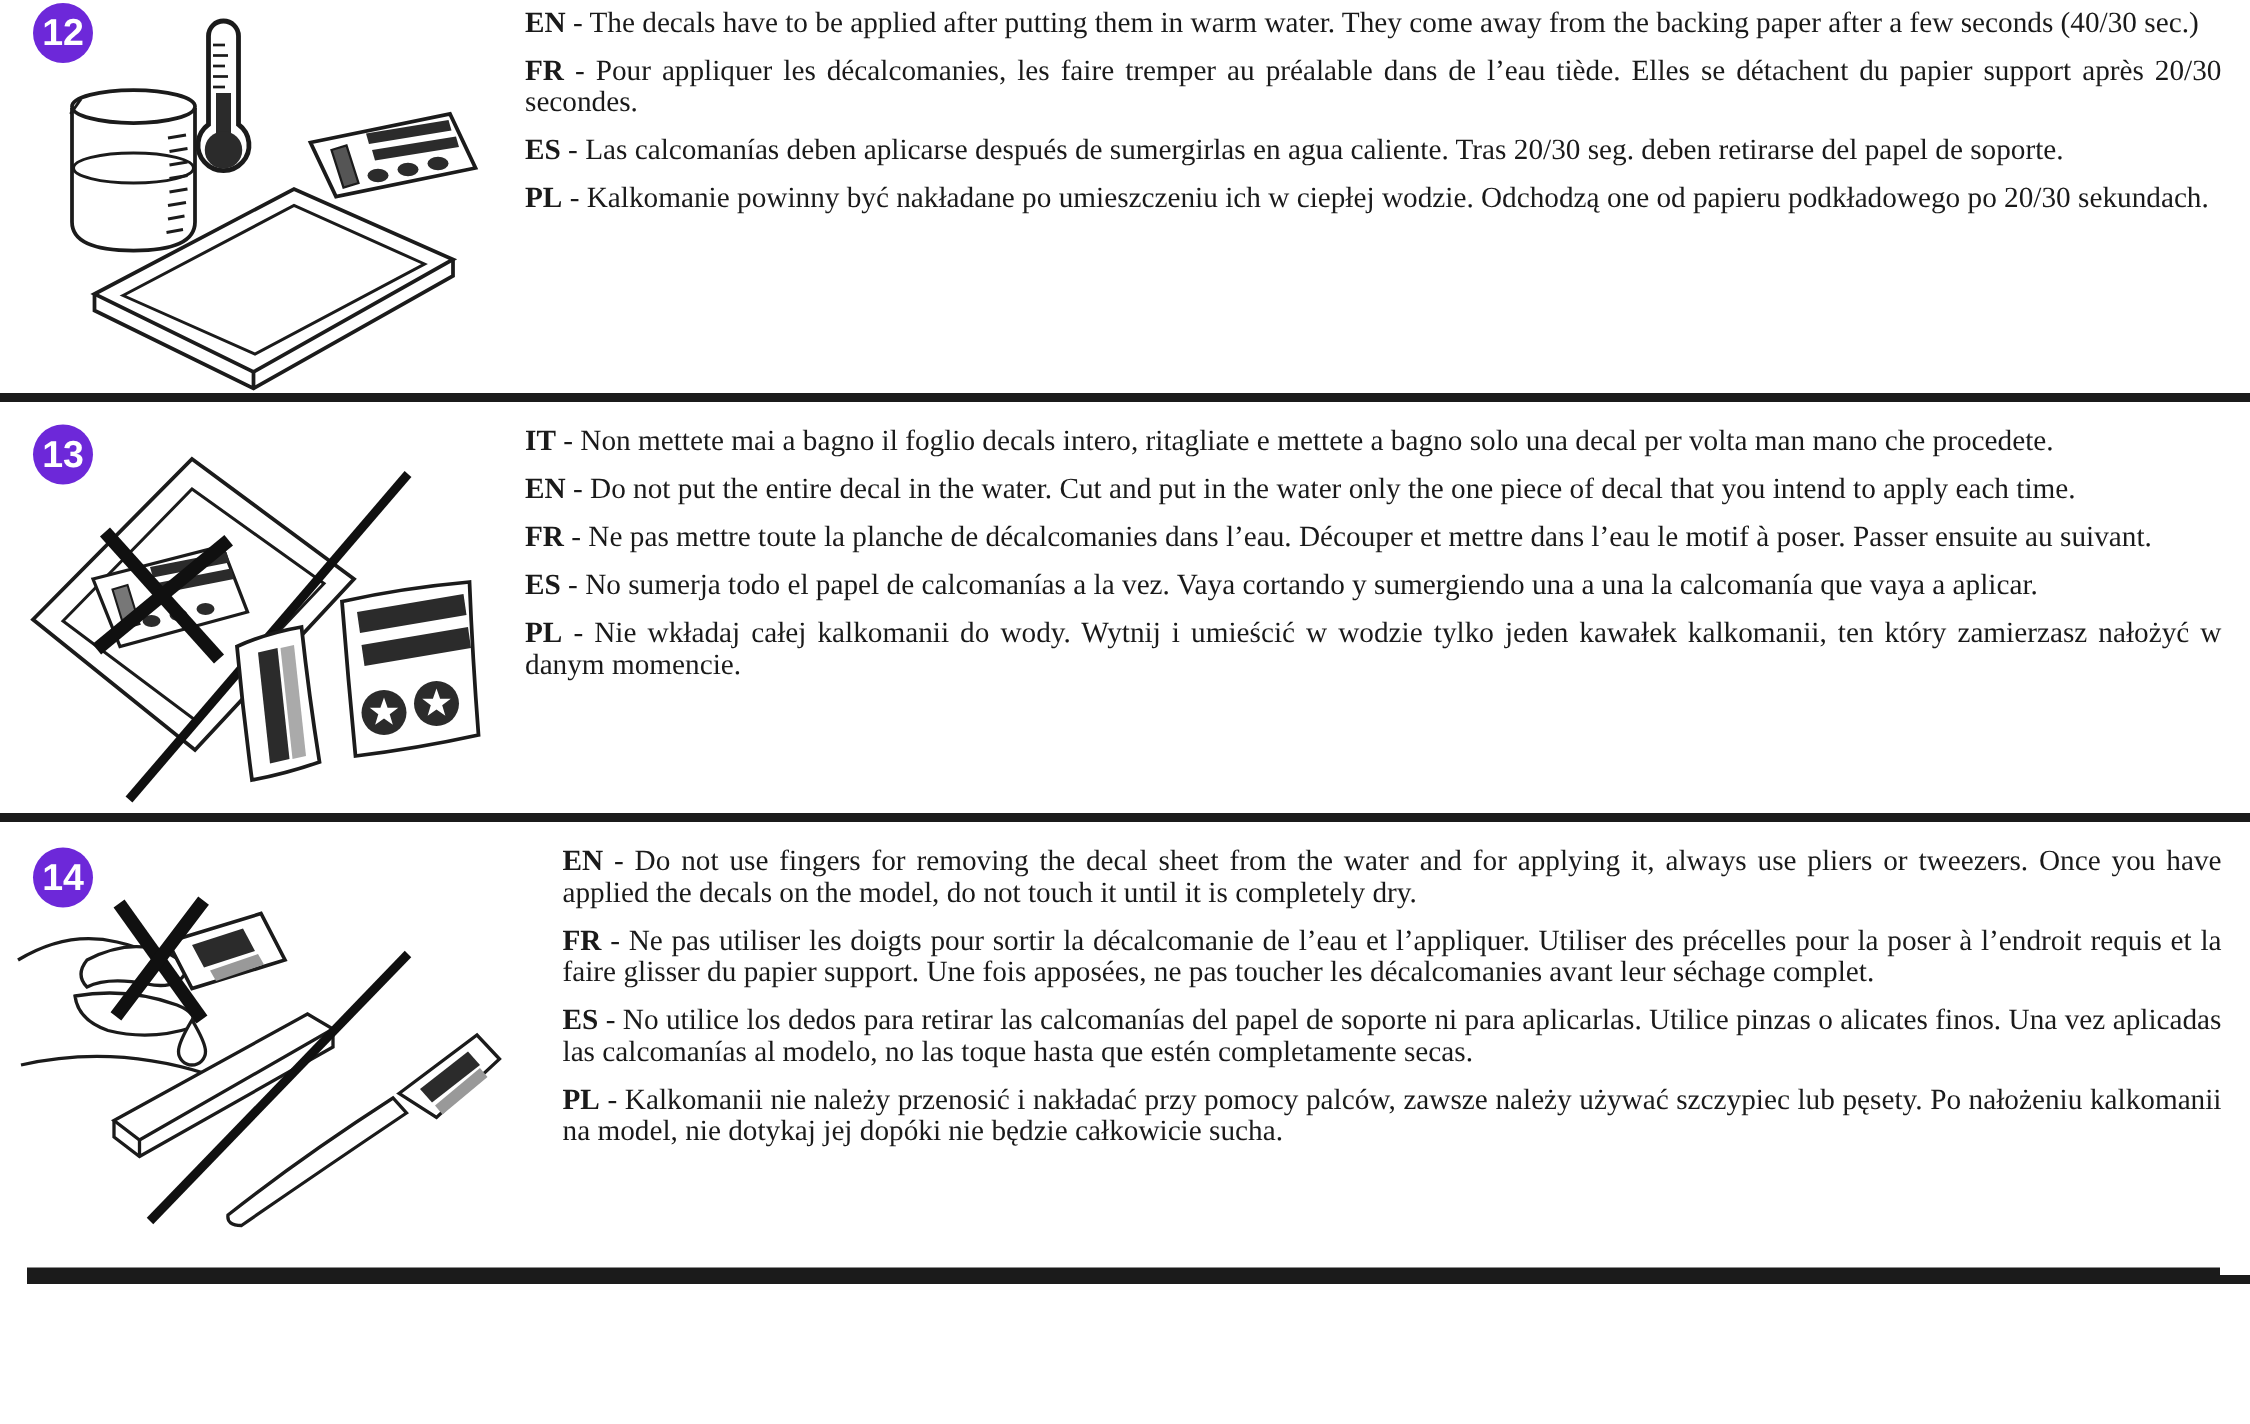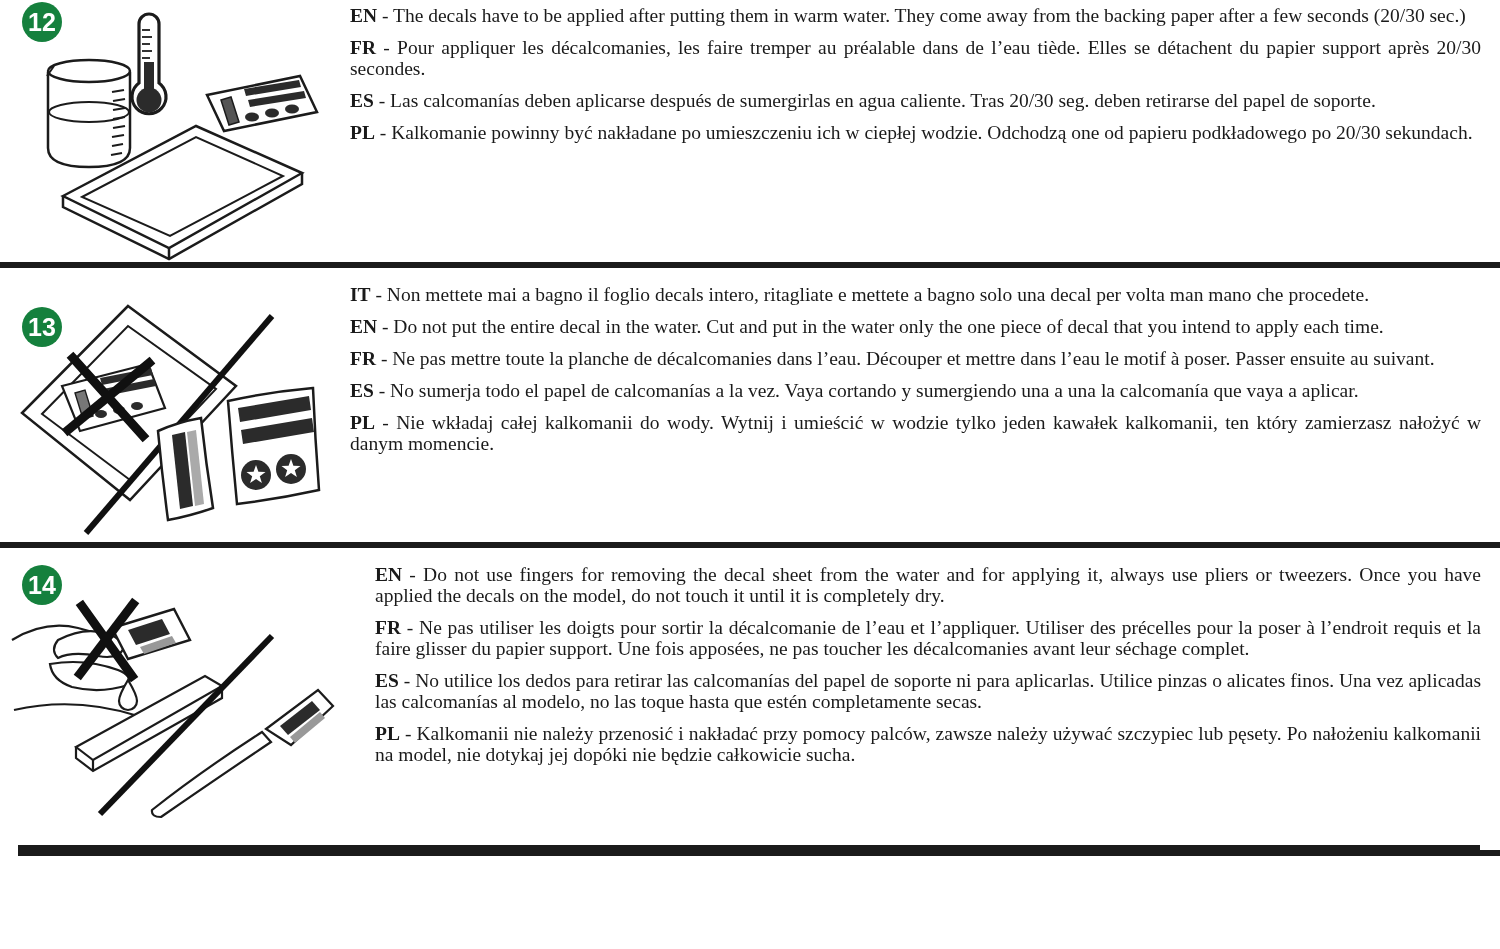--- a/index.html
+++ b/index.html
@@ -10,25 +10,25 @@
   }
   .sheet { width:1500px; height:949px; position:relative; background:#fff; }
   .section { display:flex; width:100%; }
   .sec-12 { height:262px; }
   .sec-13 { height:274px; }
   .sec-14 { height:297px;gap:25px; }
   .divider { height:6px; width:100%; background:#1b1b1b; }
   .illus { width:350px; flex:0 0 350px; position:relative; }
   .badge {
     position:absolute; left:22px; width:40px; height:40px; border-radius:50%;
-    background:#15803d; color:#fff; display:flex; align-items:center; justify-content:center;
+    background:#6d28d9; color:#fff; display:flex; align-items:center; justify-content:center;
     font-family:"Liberation Sans", sans-serif; font-weight:bold; font-size:25px; z-index:2;
   }
   .sec-12 .badge { top:2px; }
-  .sec-13 .badge { top:15px;margin-top:24px; }
+  .sec-13 .badge { top:15px; }
   .sec-14 .badge { top:17px; }
   .illus svg { position:absolute; left:0; top:0; }
   .texts { flex:1 1 auto; padding:5px 19px 0 0; }
   .sec-13 .texts, .sec-14 .texts { padding-top:16px; }
   .para {
     font-size:19.5px; line-height:21px; text-align:justify; margin:0 0 11px 0;
     color:#1a1a1a;
   }
   .para b { font-weight:bold; }
   .footer-rule { height:5px; background:#1b1b1b; margin-left:18px; width:1462px; }
@@ -89,21 +89,21 @@
         </g>
 
         <g>
           <polygon points="63,196 196,126 302,173 169,248" fill="#fff" stroke="#1b1b1b" stroke-width="2.5"></polygon>
           <polygon points="82,197 196,137 283,176 170,236" fill="#fff" stroke="#1b1b1b" stroke-width="2"></polygon>
           <path class="ln" stroke-width="2.5" d="M63,196 L63,207 L169,259 L302,184 L302,173 M169,248 L169,259"></path>
         </g>
       </svg>
     </div>
     <div class="texts">
-      <p class="para"><b>EN</b><span> - The decals have to be applied after putting them in warm water. They come away from the backing paper after a few seconds (20/30 sec.)</span></p>
+      <p class="para"><b>EN</b><span> - The decals have to be applied after putting them in warm water. They come away from the backing paper after a few seconds (40/30 sec.)</span></p>
       <p class="para"><b>FR</b><span> - Pour appliquer les décalcomanies, les faire tremper au préalable dans de l’eau tiède. Elles se détachent du papier support après 20/30 secondes.</span></p>
       <p class="para"><b>ES</b><span> - Las calcomanías deben aplicarse después de sumergirlas en agua caliente. Tras 20/30 seg. deben retirarse del papel de soporte.</span></p>
       <p class="para"><b>PL</b><span> - Kalkomanie powinny być nakładane po umieszczeniu ich w ciepłej wodzie. Odchodzą one od papieru podkładowego po 20/30 sekundach.</span></p>
     </div>
   </section>
 
   <div class="divider"></div>
 
   <section class="section sec-13">
     <div class="illus">

